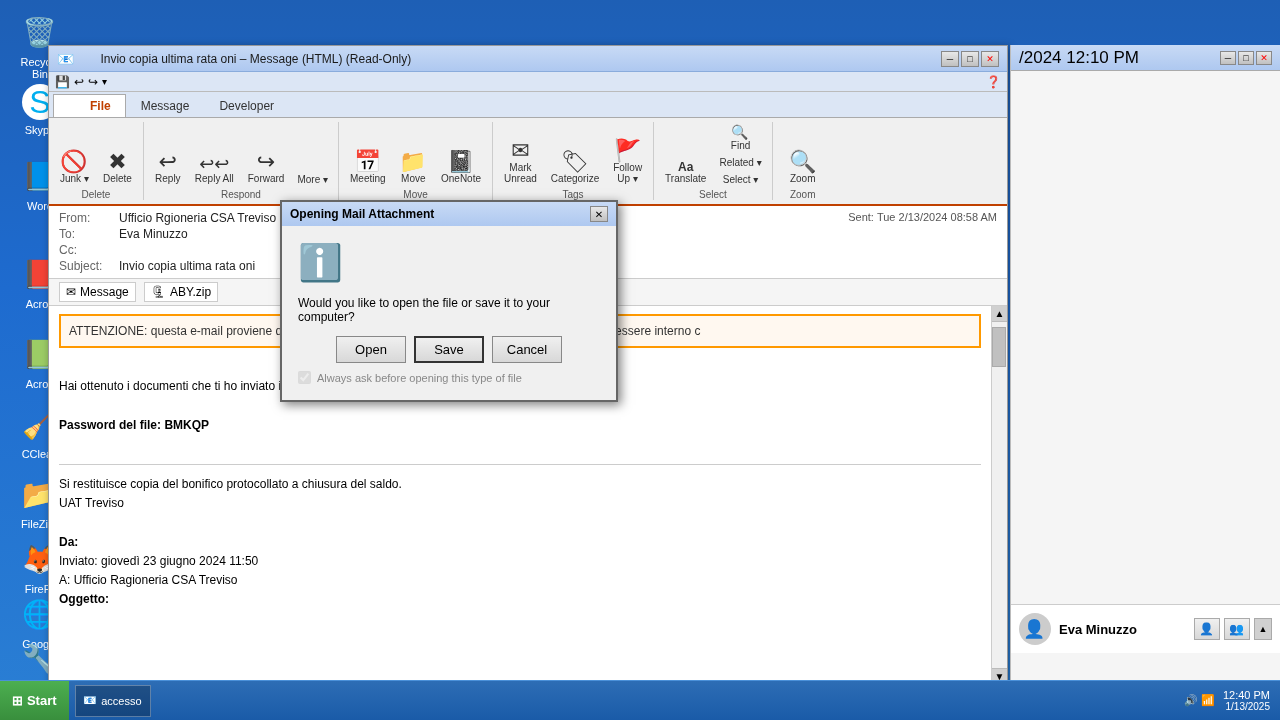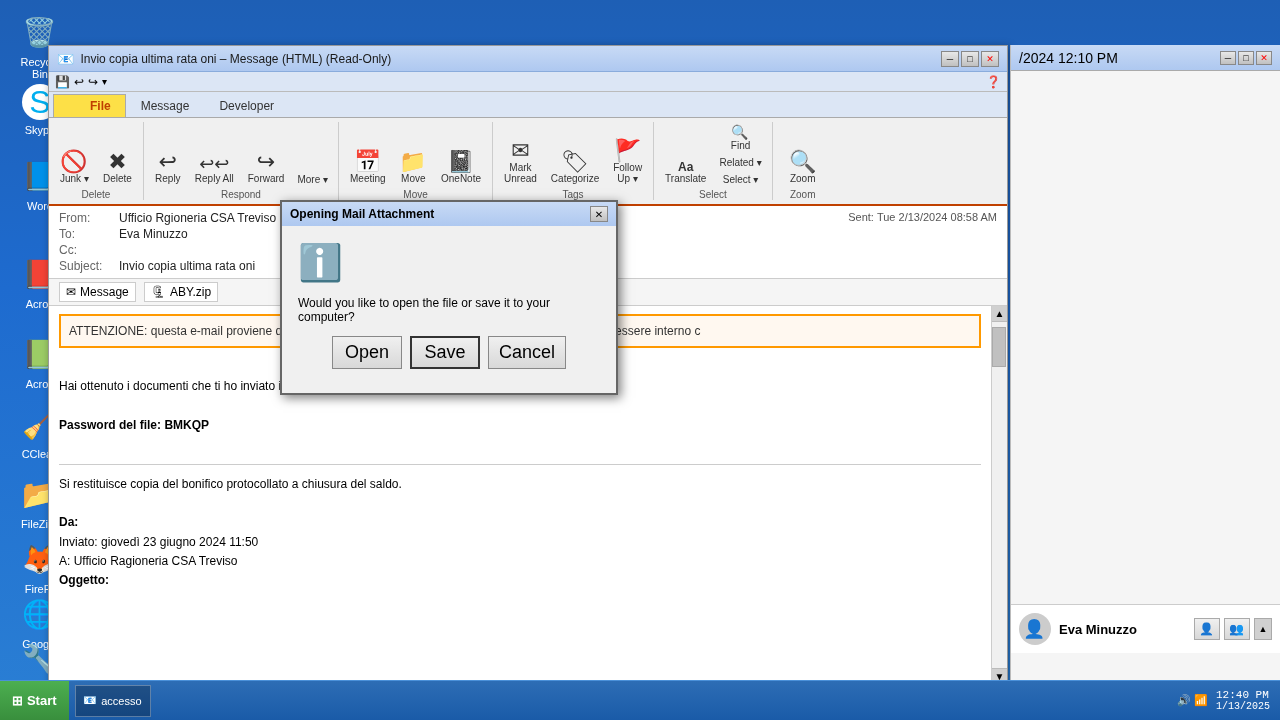--- a/index.html
+++ b/index.html
@@ -56,21 +56,21 @@
     }
     .taskbar-right {
       display: flex;
       align-items: center;
       gap: 8px;
       padding: 0 10px;
       color: white;
       font-size: 11px;
     }
     .taskbar-time {
-      font-family: Liberation Mono, monospace;
+      text-align: right;
     }
 
     
     .desktop-icon {
       position: absolute;
       width: 64px;
       text-align: center;
       color: white;
       font-size: 11px;
       cursor: pointer;
@@ -104,20 +104,21 @@
       background: linear-gradient(180deg, #c8daf5 0%, #aec8f0 100%);
       display: flex;
       align-items: center;
       justify-content: space-between;
       padding: 0 8px;
       border-bottom: 1px solid #8aacdc;
     }
     .title-text {
       font-size: 12px;
       color: #1a1a1a;
+      margin-left: 20px;
     }
     .window-controls {
       display: flex;
       gap: 2px;
     }
     .win-btn {
       width: 18px;
       height: 16px;
       background: linear-gradient(180deg, #e8e8e8, #c0c0c0);
       border: 1px solid #888;
@@ -140,21 +141,21 @@
     .ribbon-tab {
       padding: 4px 14px;
       font-size: 12px;
       cursor: pointer;
       border: 1px solid transparent;
       border-bottom: none;
       background: transparent;
       color: #333;
     }
     .ribbon-tab.active {
-      background: #fde047;
+      background: #ffffff;
       border-color: #aaa;
       color: #c04000;
       font-weight: bold;
       padding-left: 36px;
     }
 
     
     .ribbon {
       background: #f0f0f0;
       border-bottom: 2px solid #c04000;
@@ -328,21 +329,21 @@
       display: flex;
       gap: 8px;
       justify-content: center;
       margin: 12px 0 8px;
     }
     .modal-btn {
       padding: 4px 10px;
       background: linear-gradient(180deg, #f0f0f0, #d8d8d8);
       border: 1px solid #888;
       cursor: pointer;
-      font-size: 18px;
+      font-size: 13px;
       min-width: 70px;
     }
     .modal-btn.default-btn {
       border: 2px solid #333;
     }
     .modal-checkbox-row {
       display: flex;
       align-items: center;
       gap: 6px;
       font-size: 11px;
@@ -632,20 +633,21 @@
 sembra, apparentemente, essere interno c</span>
         </div>
         <div class="email-body-content">
           <p>&nbsp;</p>
           <p>Hai ottenuto i documenti che ti ho inviato ieri?</p>
           <p>&nbsp;</p>
           <p><span class="bold-label">Password del file: </span><strong>BMKQP</strong></p>
           <p>&nbsp;</p>
           <hr style="border:0;border-top:1px solid #ccc;margin:10px 0;">
           <p>Si restituisce copia del bonifico protocollato a chiusura del saldo.</p>
+          <p>UAT Treviso</p>
           <p>&nbsp;</p>
           <p><strong>Da:</strong></p>
           <p>Inviato: giovedì 23 giugno 2024 11:50</p>
           <p>A: Ufficio Ragioneria CSA Treviso</p>
           <p><strong>Oggetto:</strong> <span></span></p>
         </div>
       </div>
 
       <div style="width:16px;background:#f0f0f0;border-left:1px solid #ccc;display:flex;flex-direction:column;">
         <div style="height:16px;background:#d0d0d0;border-bottom:1px solid #bbb;display:flex;align-items:center;justify-content:center;font-size:10px;cursor:pointer;">▲</div>
@@ -662,21 +664,21 @@
       <div class="people-icons">
         <div class="people-icon-btn">👤</div>
         <div class="people-icon-btn">👥</div>
         <div style="width:18px;height:24px;background:#d0d0d0;display:flex;align-items:center;justify-content:center;font-size:10px;cursor:pointer;">▲</div>
       </div>
     </div>
   </div>
 
   <div style="position:absolute;top:45px;right:0;width:270px;height:640px;background:#f5f5f5;border-left:1px solid #bbb;">
     <div style="height:26px;background:linear-gradient(180deg,#c8daf5,#aec8f0);display:flex;align-items:center;justify-content:space-between;padding:0 8px;border-bottom:1px solid #aaa;">
-      <div style="font-size:14px;">/2024 12:10 PM</div>
+      <div style="font-size:17px;">/2024 12:10 PM</div>
       <div style="display:flex;gap:2px;">
         <div style="width:16px;height:14px;background:linear-gradient(180deg,#e8e8e8,#c0c0c0);border:1px solid #888;cursor:pointer;display:flex;align-items:center;justify-content:center;font-size:9px;">─</div>
         <div style="width:16px;height:14px;background:linear-gradient(180deg,#e8e8e8,#c0c0c0);border:1px solid #888;cursor:pointer;display:flex;align-items:center;justify-content:center;font-size:9px;">□</div>
         <div style="width:16px;height:14px;background:linear-gradient(180deg,#e8e8e8,#c0c0c0);border:1px solid #888;cursor:pointer;display:flex;align-items:center;justify-content:center;font-size:9px;color:red;">✕</div>
       </div>
     </div>
 
     <div style="padding:8px;border-top:1px solid #ccc;background:white;position:absolute;bottom:32px;left:0;right:0;">
       <div style="display:flex;align-items:center;gap:8px;">
         <div style="width:32px;height:32px;background:#ccc;border-radius:50%;display:flex;align-items:center;justify-content:center;font-size:18px;">👤</div>
@@ -698,20 +700,24 @@
       </div>
       <div class="modal-body">
         <div class="modal-icon-row">
           <div class="modal-icon">ℹ️</div>
         </div>
         <div class="modal-question">Would you like to open the file or save it to your computer?</div>
         <div class="modal-buttons">
           <button class="modal-btn">Open</button>
           <button class="modal-btn default-btn">Save</button>
           <button class="modal-btn">Cancel</button>
+        </div>
+        <div class="modal-checkbox-row">
+          <input type="checkbox" checked="" disabled="" style="opacity: 0.6;">
+          <span>Always ask before opening this type of file</span>
         </div>
       </div>
     </div>
   </div>
 
   <div class="taskbar">
     <button class="start-btn">
       <span>⊞</span>
       <span>Start</span>
     </button>

